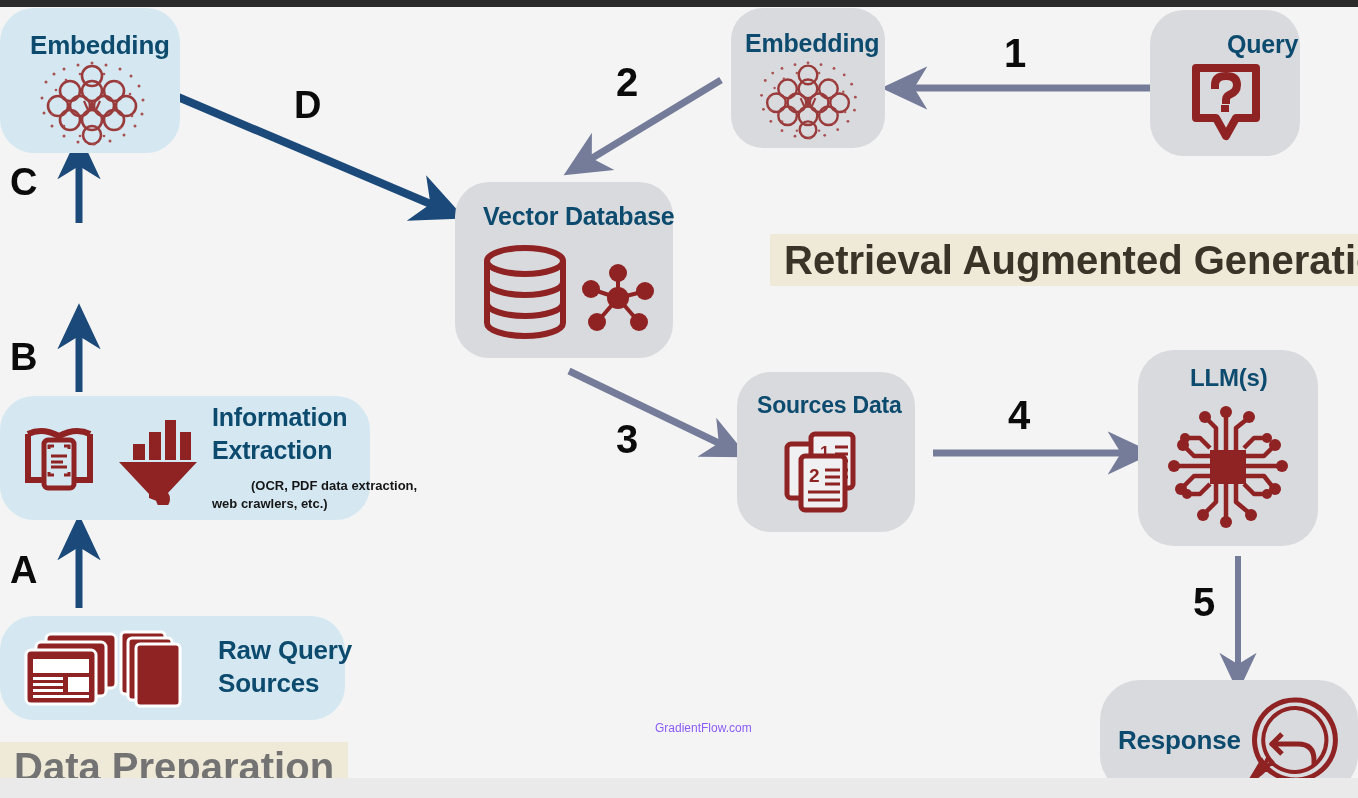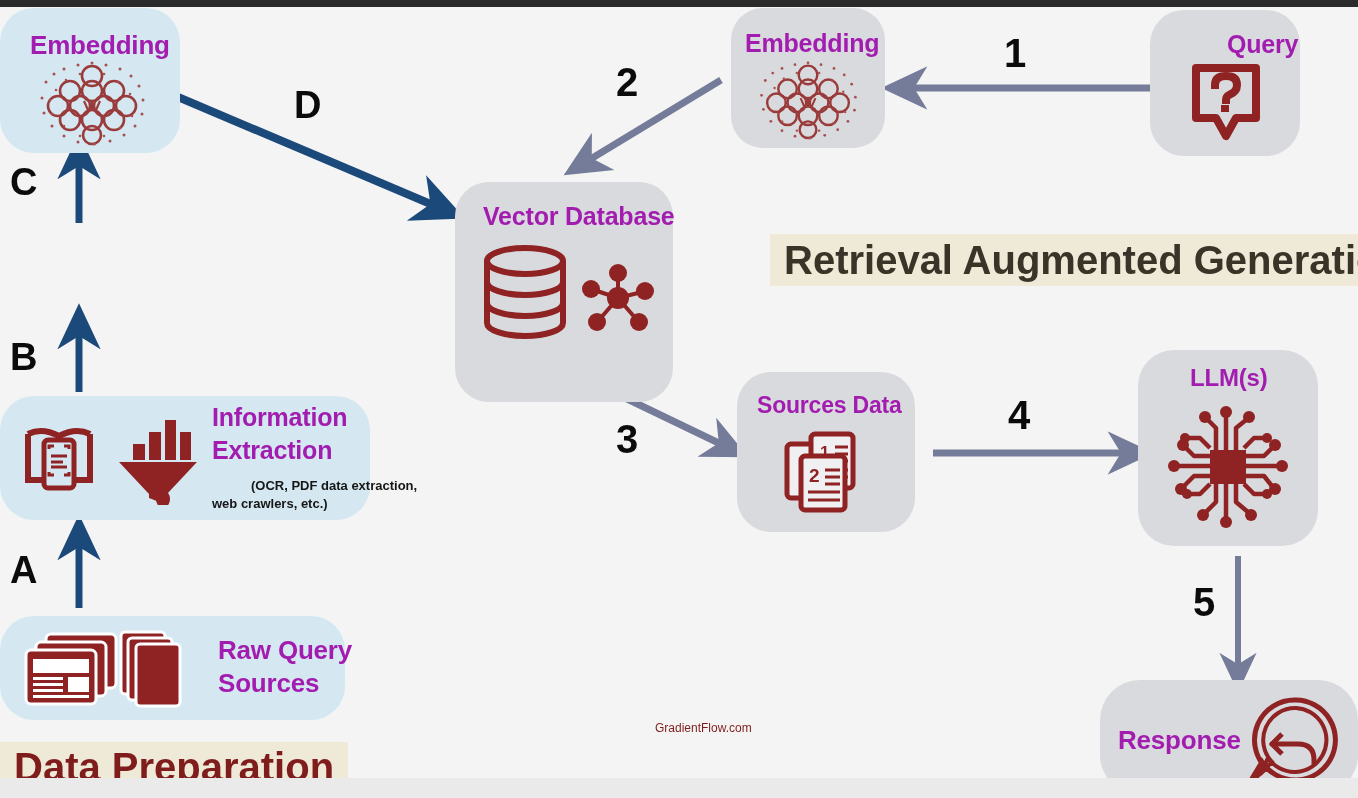--- a/index.html
+++ b/index.html
@@ -21,21 +21,21 @@
     box-sizing:border-box;
     border-radius:34px;
     display:block;
   }
   .node.blue{background:#d5e8f2;}
   .node.gray{background:#d9dade;}
 
   .node .title{
     position:absolute;
     font-weight:bold;
-    color:#a21caf;
+    color:#0c4a6e;
     letter-spacing:-0.2px;
     white-space:nowrap;
   }
   .node .sub{
     position:absolute;
     font-weight:bold;
     color:#161616;
     font-size:13px;
     line-height:19px;
     white-space:nowrap;
@@ -57,25 +57,25 @@
   .banner{
     position:absolute;
     background:#efe9d8;
     color:#3a3327;
     font-weight:bold;
     display:flex;
     align-items:center;
     white-space:nowrap;
   }
   .banner.rag{font-size:40px;padding:0 14px;}
-  .banner.prep{font-size:40px;padding:0 14px;color:#7f1d1d;}
+  .banner.prep{font-size:40px;padding:0 14px;color:#737373;}
 
   .credit{
     position:absolute;
-    color:#7f1d1d;
+    color:#8b5cf6;
     font-size:12px;
     white-space:nowrap;
   }
 
   svg.arrows{position:absolute;left:0;top:0;width:1358px;height:798px;pointer-events:none;}
 </style>
 </head>
 <body>
 
 <div id="stage">
@@ -262,21 +262,21 @@
           <rect x="112" y="14" width="44" height="62" rx="4"></rect>
         </g>
       </svg>
     </div>
     <div class="title" style="left:218px;top:19px;font-size:26px;">Raw Query</div>
     <div class="title" style="left:218px;top:52px;font-size:26px;">Sources</div>
   </div>
 
   <div class="banner prep" style="left:0px;top:742px;height:50px;">Data Preparation</div>
 
-  <div class="node gray" style="left:455px;top:182px;width:218px;height:220px;border-radius:34px;">
+  <div class="node gray" style="left:455px;top:182px;width:218px;height:176px;border-radius:34px;">
     <div class="title" style="left:28px;top:20px;font-size:25px;">Vector Database</div>
     <div class="icon" style="left:26px;top:62px;width:88px;height:100px;">
       <svg viewBox="0 0 88 100" width="88" height="100">
         <g fill="none" stroke="#8f2222" stroke-width="6">
           <ellipse cx="44" cy="17" rx="38" ry="13"></ellipse>
           <path d="M6,17 L6,79 a38,13 0 0 0 76,0 L82,17"></path>
           <path d="M6,38 a38,13 0 0 0 76,0"></path>
           <path d="M6,59 a38,13 0 0 0 76,0"></path>
         </g>
       </svg>

